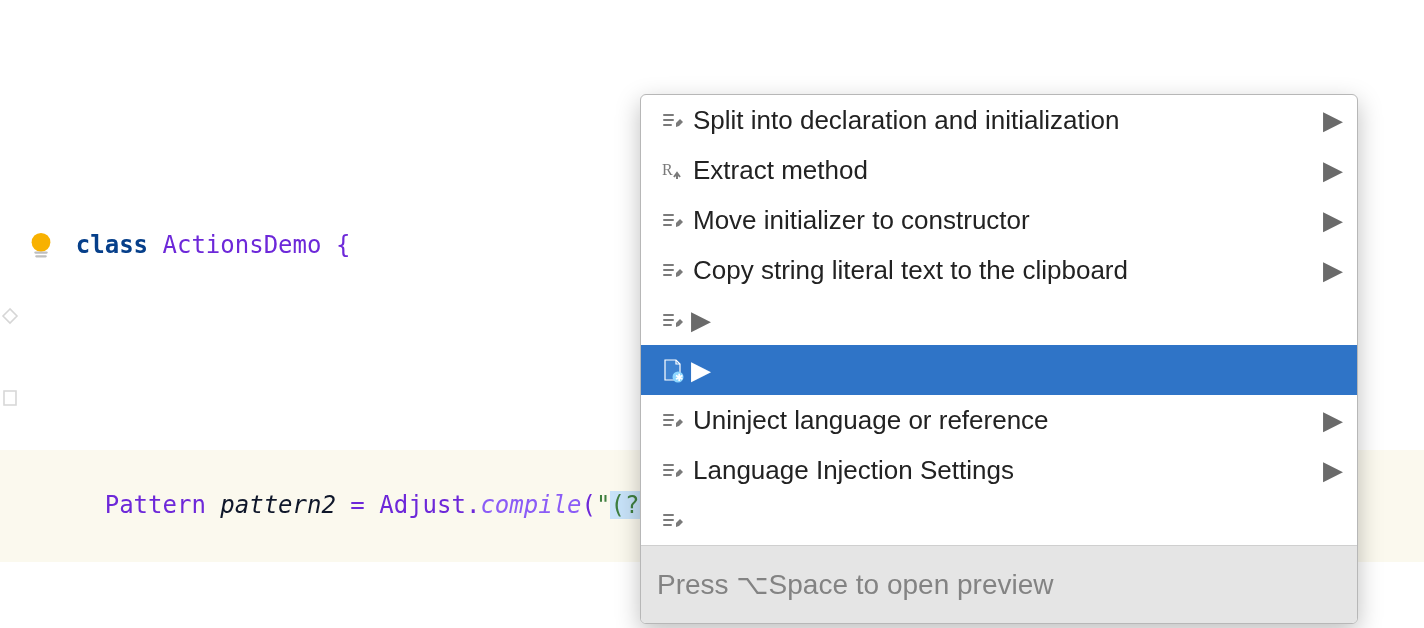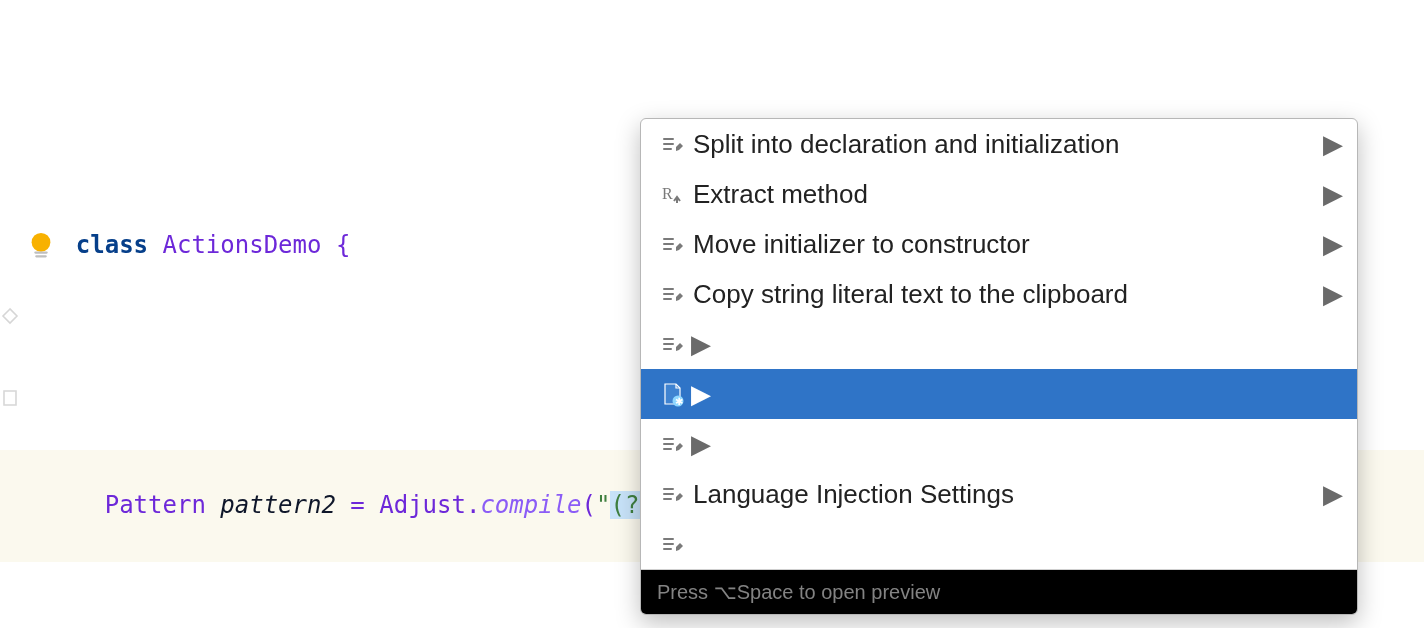--- a/index.html
+++ b/index.html
@@ -49,21 +49,20 @@
     left: 640px;
     top: 94px;
     width: 718px;
     background: #ffffff;
     border: 1px solid #b7b7b7;
     border-radius: 6px;
     box-shadow: 0 8px 24px rgba(0,0,0,.25);
     font-family: -apple-system, BlinkMacSystemFont, "Segoe UI", Arial, sans-serif;
     font-size: 26px;
     overflow: hidden;
-    margin-top: 24px;
   }
   .menu-item {
     display: flex;
     align-items: center;
     height: 50px;
     padding: 0 14px 0 14px;
     color: #222;
     position: relative;
   }
   .menu-item.selected {
@@ -81,24 +80,24 @@
     margin-left: 2px;
   }
   .menu-item .arrow {
     width: 20px;
     text-align: right;
     color: #6a6a6a;
   }
   .menu-item.selected .arrow { color: #fff; }
   .menu-footer {
     border-top: 1px solid #cfcfcf;
-    padding: 10px 16px;
-    font-size: 20px;
+    padding: 22px 16px;
+    font-size: 28px;
     color: #838383;
-    background: #000000;
+    background: #e5e5e5;
     font-family: -apple-system, BlinkMacSystemFont, "Segoe UI", Arial, sans-serif;
   }
   svg { display: block; }
 </style>
 </head>
 <body>
 
 <div class="editor">
 
   
@@ -213,20 +212,21 @@
       </span>
       <span class="arrow">▶</span>
     </div>
     <div class="menu-item">
       <span class="micon">
         <svg width="26" height="26" viewBox="0 0 26 26">
           <path d="M4 8 h9 M4 13 h9 M4 18 h7" stroke="#7a7a7a" stroke-width="2" stroke-linecap="round"></path>
           <path d="M16 16 l4 -4 l3 3 l-4 4 l-3 1 Z" fill="#7a7a7a"></path>
         </svg>
       </span>
+      <span class="label">Uninject language or reference</span>
       <span class="arrow">▶</span>
     </div>
     <div class="menu-item">
       <span class="micon">
         <svg width="26" height="26" viewBox="0 0 26 26">
           <path d="M4 8 h9 M4 13 h9 M4 18 h7" stroke="#7a7a7a" stroke-width="2" stroke-linecap="round"></path>
           <path d="M16 16 l4 -4 l3 3 l-4 4 l-3 1 Z" fill="#7a7a7a"></path>
         </svg>
       </span>
       <span class="label">Language Injection Settings</span>

